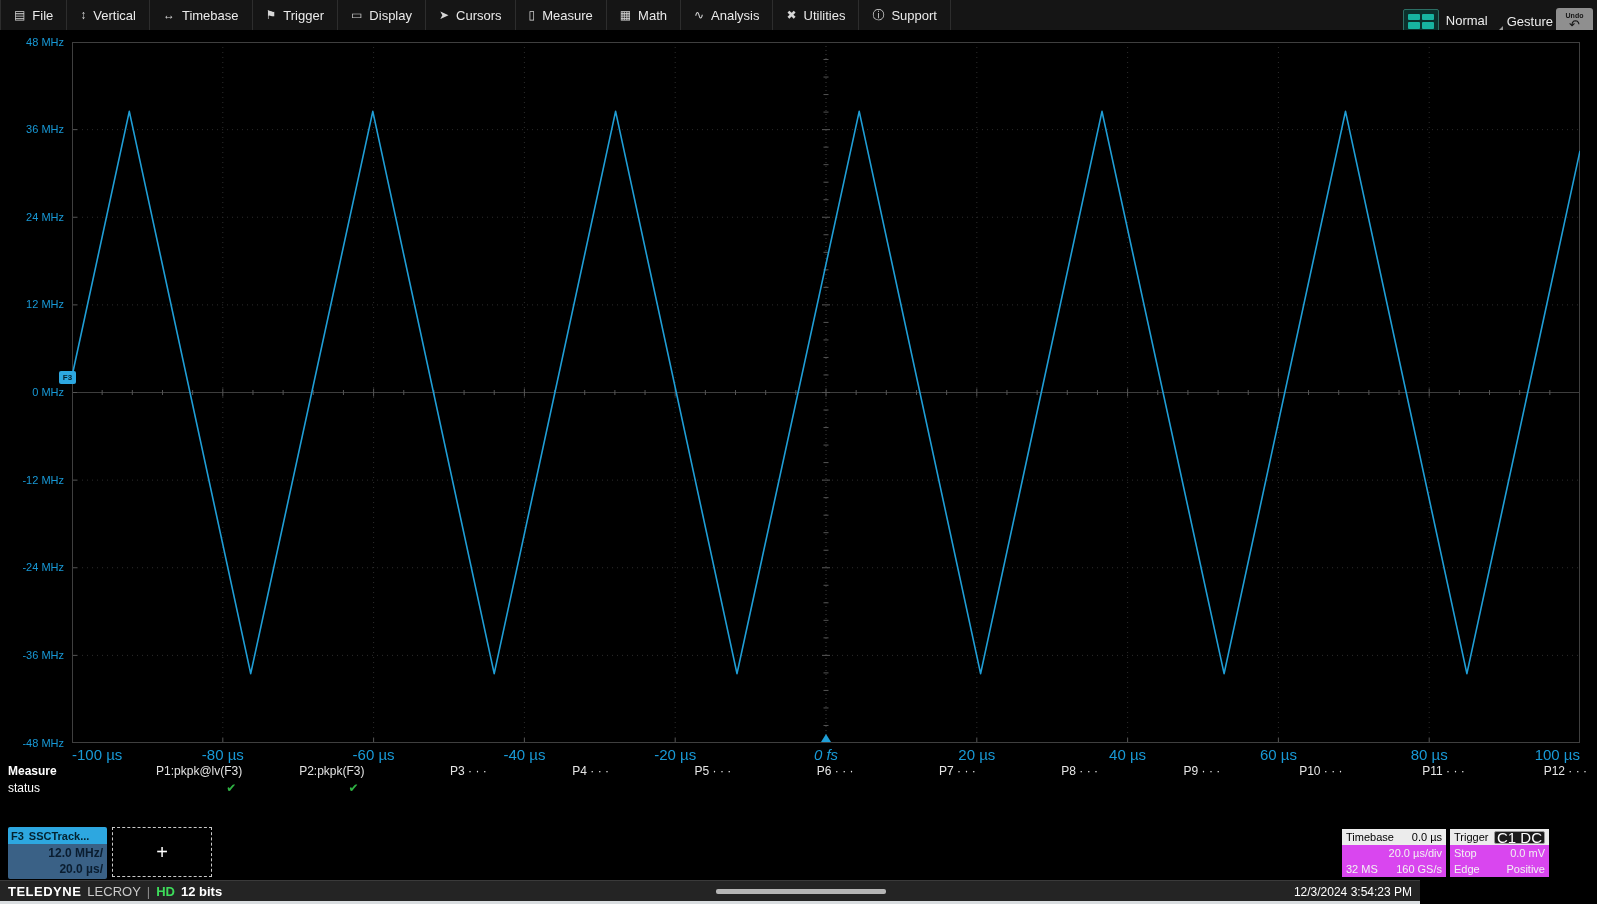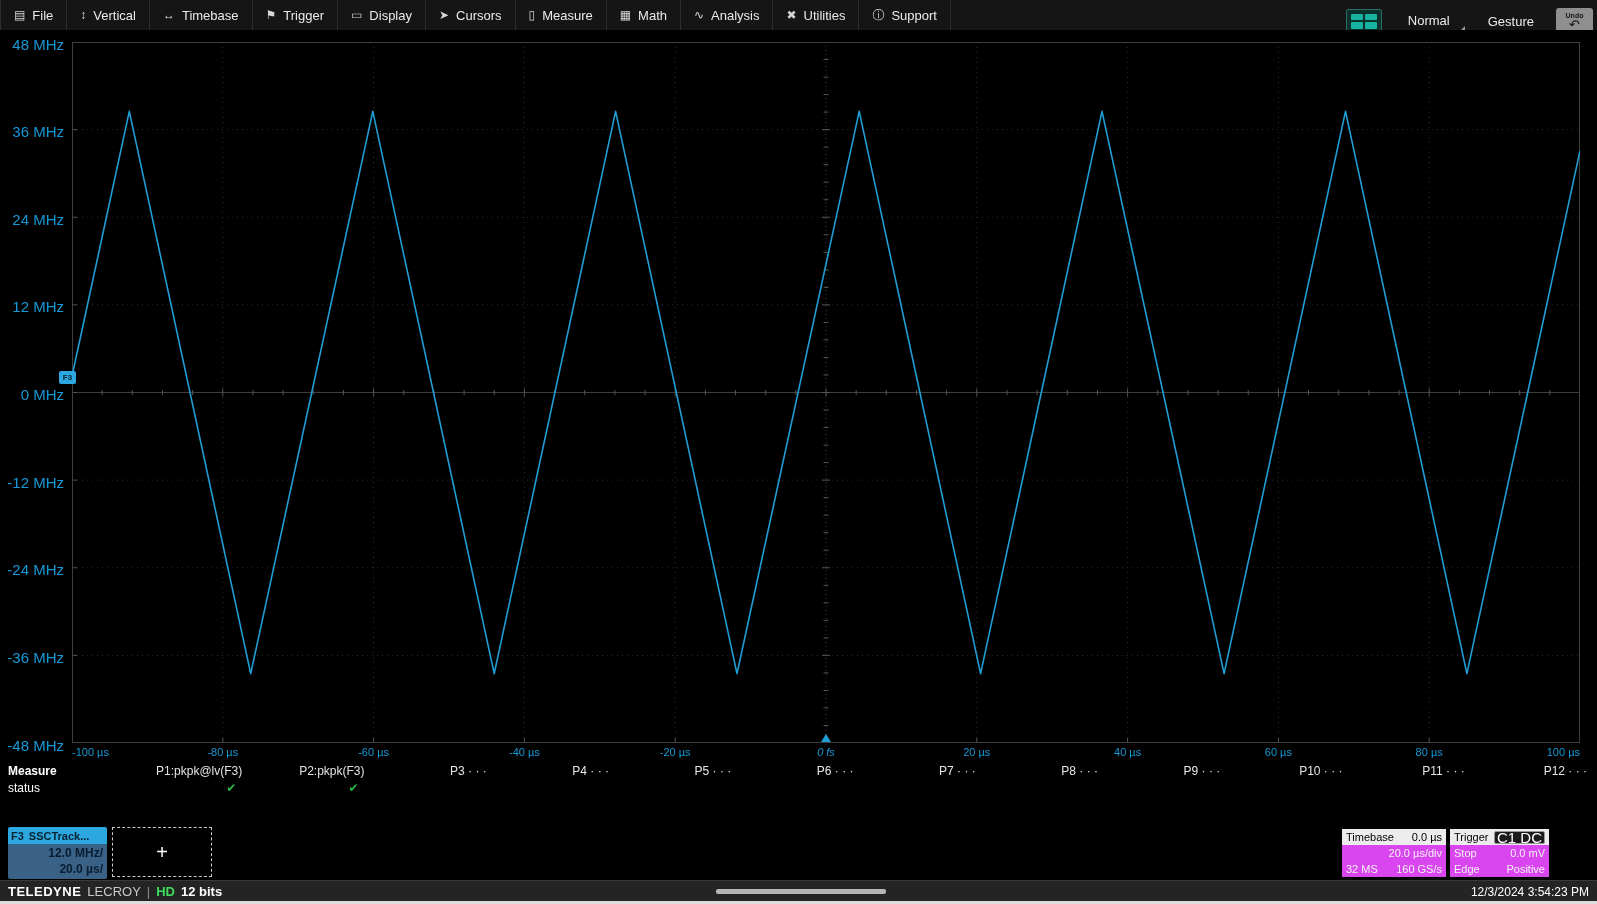--- a/index.html
+++ b/index.html
@@ -5,36 +5,36 @@
   html,body{margin:0;padding:0;background:#000;}
   body{width:1597px;height:904px;overflow:hidden;font-family:"Liberation Sans",sans-serif;}
   .app{position:relative;width:1597px;height:904px;background:#000;}
 
   
   .menubar{position:absolute;top:0;left:0;width:1597px;height:30px;background:#151515;display:flex;align-items:stretch;border-bottom:1px solid #000;}
   .menu-items{display:flex;align-items:stretch;}
   .menu-item{display:flex;align-items:center;gap:7px;padding:0 13px;border-right:1px solid #2d2d2d;color:#eaeaea;font-size:13px;white-space:nowrap;cursor:default;}
   .menu-item:first-child{border-left:1px solid #2d2d2d;}
   .menu-icon{font-size:12px;color:#d6d6d6;line-height:1;}
-  .menubar-right{position:absolute;right:2px;top:0;height:42px;display:flex;align-items:center;gap:22px;}
+  .menubar-right{position:absolute;right:2px;top:0;height:42px;display:flex;align-items:center;gap:3px;}
   .grid-btn{width:36px;height:25px;background:#0c302c;border:1px solid #2c6e64;border-radius:2px;display:grid;grid-template-columns:1fr 1fr;grid-template-rows:1fr 1fr;gap:2px;padding:4px;box-sizing:border-box;}
   .grid-cell{background:#17b3a0;border-radius:1px;}
   .normal-btn{position:relative;color:#ededed;font-size:13px;padding:4px 16px 6px 4px;}
   .normal-btn::after{content:"";position:absolute;right:1px;bottom:1px;width:0;height:0;border-left:7px solid transparent;border-bottom:7px solid #9a9a9a;}
   .gesture-label{color:#ededed;font-size:13px;}
   .undo-btn{width:37px;height:27px;background:#8f8f8f;border-radius:3px;display:flex;flex-direction:column;align-items:center;justify-content:center;color:#141414;line-height:1;margin-right:2px;}
   .undo-text{font-size:7px;font-weight:bold;}
   .undo-arrow{font-size:13px;margin-top:-1px;}
 
   
   .scope{position:absolute;top:30px;left:0;width:1597px;height:733px;background:#000;}
   .plot{position:absolute;left:72px;top:12px;width:1508px;height:701px;}
   .plot svg{display:block;}
-  .ylabel{position:absolute;left:2px;width:62px;text-align:right;font-size:15px;color:#1899d6;white-space:nowrap;}
-  .xlabel{position:absolute;top:716px;font-size:11px;color:#1899d6;white-space:nowrap;}
+  .ylabel{position:absolute;left:2px;width:62px;text-align:right;font-size:11px;color:#1899d6;white-space:nowrap;}
+  .xlabel{position:absolute;top:716px;font-size:15px;color:#1899d6;white-space:nowrap;}
   .f3-badge{position:absolute;left:-13px;top:329px;width:17px;height:13px;background:#2da7e0;color:#06222e;font-size:8px;font-weight:bold;display:flex;align-items:center;justify-content:center;border-radius:2px;}
 
   
   .measure{position:absolute;top:763px;left:0;width:1597px;}
   .m-row{display:flex;align-items:center;font-size:12px;height:16px;}
   .m-row.value-row{background:#1b1b1b;}
   .m-row.status-row{height:18px;}
   .m-label{width:130px;padding-left:8px;box-sizing:border-box;color:#fff;}
   .m-label.bold{font-weight:bold;}
   .m-col{flex:1;text-align:right;padding-right:10px;box-sizing:border-box;white-space:nowrap;overflow:hidden;}
@@ -50,21 +50,21 @@
   .trace-bd{background:#3a6186;color:#0a1d30;font-size:12px;font-weight:bold;text-align:right;height:50px;padding:1px 4px 0 0;box-sizing:border-box;line-height:16px;}
   .add-box{position:absolute;left:112px;top:14px;width:100px;height:50px;border:1px dashed #c9c9c9;color:#fff;display:flex;align-items:center;justify-content:center;font-size:20px;box-sizing:border-box;}
   .info-box{position:absolute;top:16px;font-size:11px;}
   .tb-box{left:1342px;width:104px;}
   .trg-box{left:1450px;width:99px;}
   .ib-hd{display:flex;justify-content:space-between;align-items:center;background:#ececec;color:#000;height:16px;padding:0 4px;}
   .ib-row{display:flex;justify-content:space-between;align-items:center;background:#d946ef;color:#f2f2f2;height:16px;padding:0 4px;}
   .trg-badge{background:#1b1b1b;border:1px solid #999;color:#fff;font-size:15px;padding:0 2px;border-radius:2px;line-height:11px;}
 
   
-  .footer{position:absolute;top:880px;left:0;width:1597px;height:24px;background:#242424;border-top:1px solid #3a3a3a;box-sizing:border-box;border-bottom:3px solid #d9dde0;}
+  .footer{position:absolute;top:880px;left:0;width:1420px;height:24px;background:#242424;border-top:1px solid #3a3a3a;box-sizing:border-box;border-bottom:3px solid #d9dde0;}
   .brand{position:absolute;left:8px;top:3px;display:flex;gap:6px;align-items:baseline;font-size:13px;color:#fff;}
   .brand-bold{font-weight:bold;letter-spacing:.5px;}
   .brand-light{color:#c9c9c9;}
   .brand-sep{color:#8a8a8a;}
   .brand-hd{color:#3ddc5a;font-weight:bold;}
   .brand-bits{font-weight:bold;}
   .scroll-handle{position:absolute;left:716px;top:8px;width:170px;height:5px;background:#b5b5b5;border-radius:2px;}
   .datetime{position:absolute;right:8px;top:4px;color:#fff;font-size:12px;}
 </style>
 </head>

